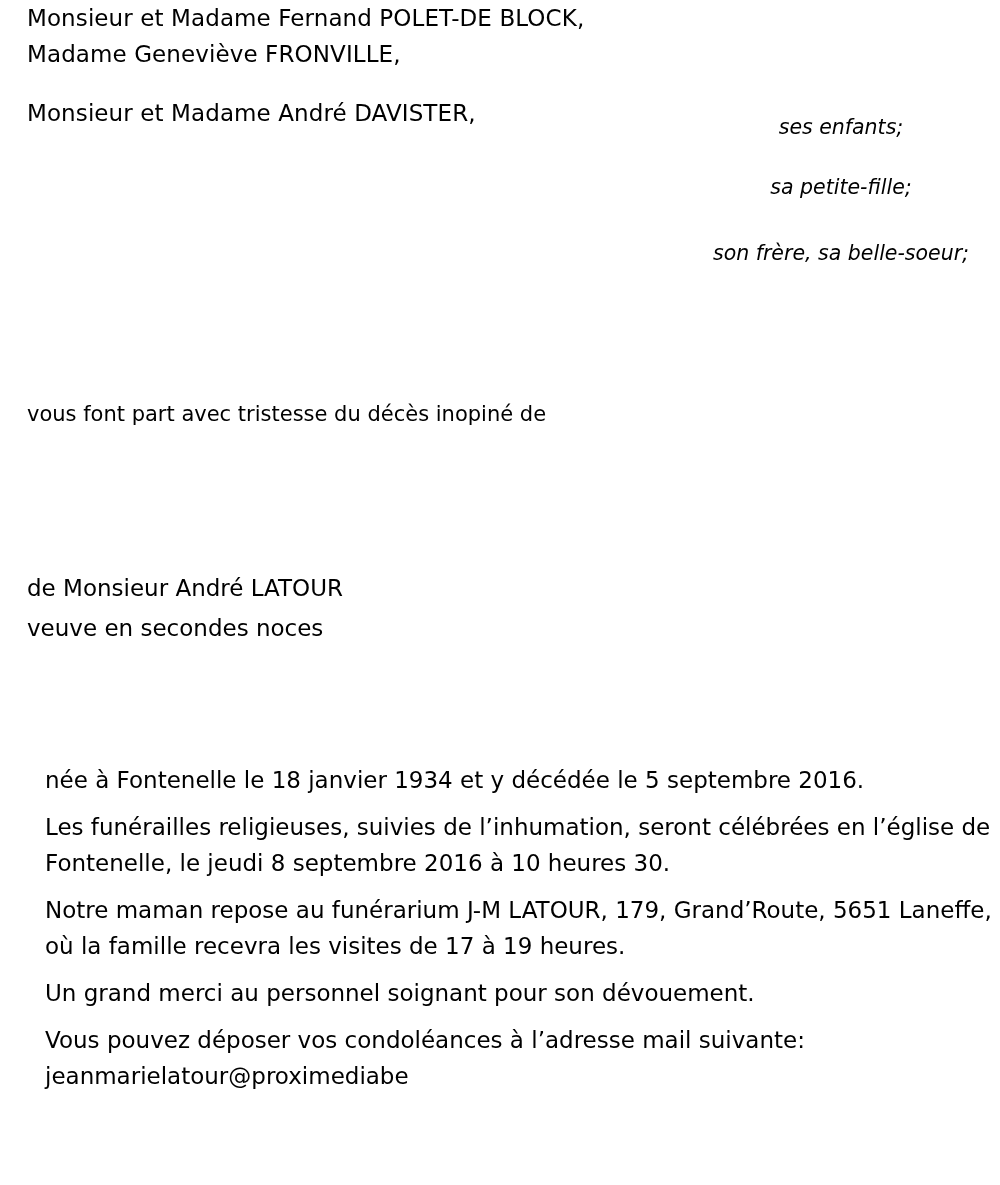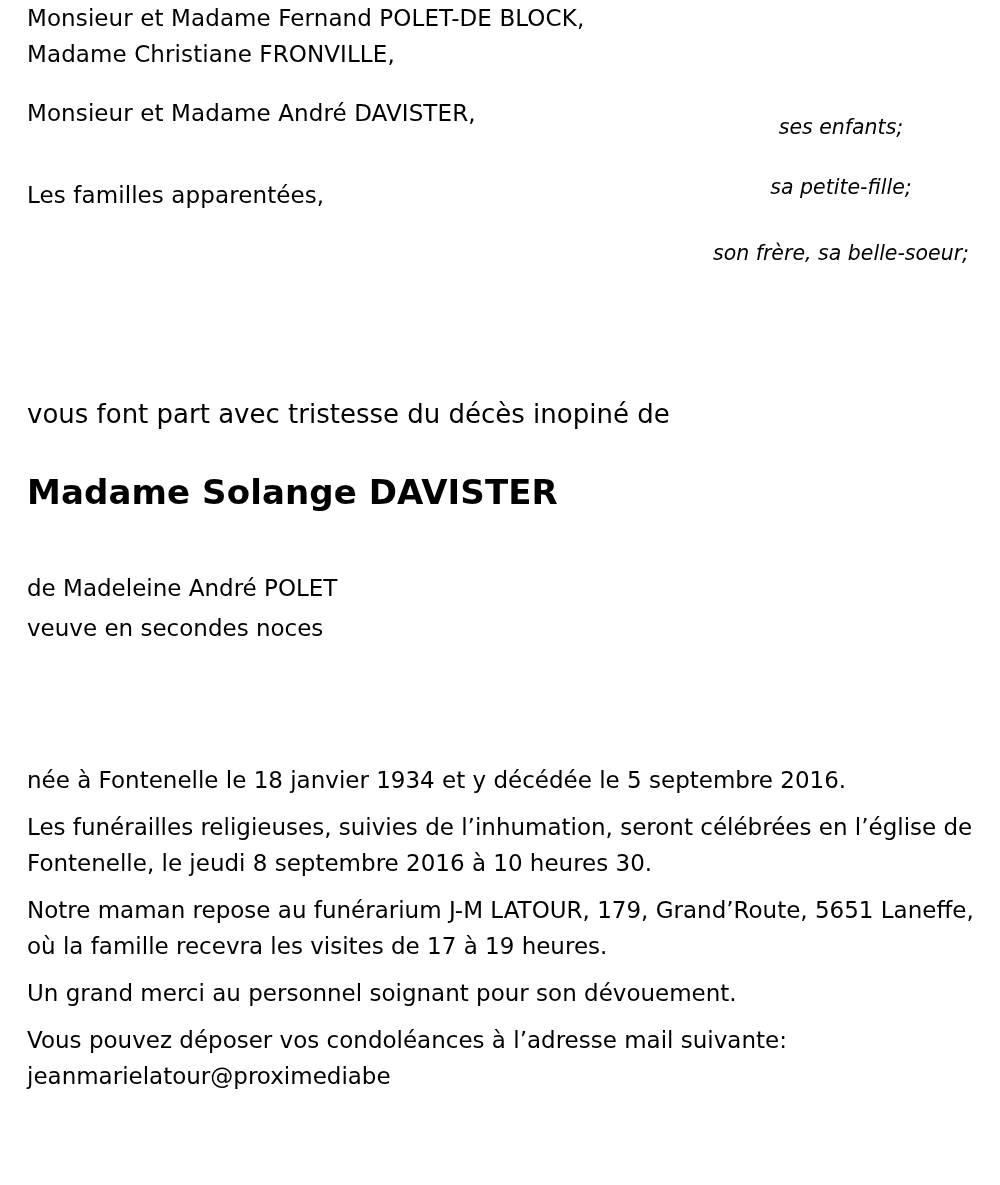--- a/index.html
+++ b/index.html
@@ -74,21 +74,21 @@
   }
   .rel-1 { top: 112px; }
   .rel-2 { top: 172px; }
   .rel-3 { top: 238px; }
 
   
   .announce {
     position: absolute;
     left: 11px;
     top: 396px;
-    font-size: 26px;
+    font-size: 21px;
     line-height: 36px;
     white-space: nowrap;
   }
 
   
   .deceased-name {
     position: absolute;
     left: 11px;
     top: 471px;
     font-size: 34px;
@@ -107,21 +107,21 @@
   }
   .widow-block .line {
     font-size: 23px;
     line-height: 40px;
     white-space: nowrap;
   }
 
   
   .body-block {
     position: absolute;
-    left: 11px;
+    left: 29px;
     top: 762px;
     width: 952px;
   }
   .body-block p {
     margin: 0 0 11px 0;
     font-size: 23px;
     line-height: 36px;
     text-align: left;
   }
   .body-block p:last-child {
@@ -130,39 +130,37 @@
 </style>
 </head>
 <body>
 
 <div class="page">
 
   <div class="header-block">
 
     <div class="relatives">
       <div class="line">Monsieur et Madame Fernand POLET-DE BLOCK,</div>
-      <div class="line">Madame Christiane FRONVILLE,</div>
+      <div class="line">Madame Geneviève FRONVILLE,</div>
       <div class="line gap-before">Monsieur et Madame André DAVISTER,</div>
-      <div class="line gap-big">Les familles apparentées,</div>
     </div>
 
     <div class="relations">
       <div class="rel rel-1">ses enfants;</div>
       <div class="rel rel-2">sa petite-fille;</div>
       <div class="rel rel-3">son frère, sa belle-soeur;</div>
     </div>
 
   </div>
 
   <div class="announce">vous font part avec tristesse du décès inopiné de</div>
 
-  <div class="deceased-name">Madame Solange DAVISTER</div>
 
   <div class="widow-block">
-    <div class="line">de Madeleine André POLET</div>
+    <div class="line">de Monsieur André LATOUR</div>
     <div class="line">veuve en secondes noces</div>
   </div>
 
   <div class="body-block">
     <p>née à Fontenelle le 18 janvier 1934 et y décédée le 5 septembre 2016.</p>
     <p>Les funérailles religieuses, suivies de l’inhumation, seront célébrées en l’église de Fontenelle, le jeudi 8 septembre 2016 à 10 heures 30.</p>
     <p>Notre maman repose au funérarium J-M LATOUR, 179, Grand’Route, 5651 Laneffe, où la famille recevra les visites de 17 à 19 heures.</p>
     <p>Un grand merci au personnel soignant pour son dévouement.</p>
     <p><span>Vous pouvez déposer vos condoléances à l’adresse mail suivante:</span><br><span>jeanmarielatour@proximediabe</span></p>
   </div>

